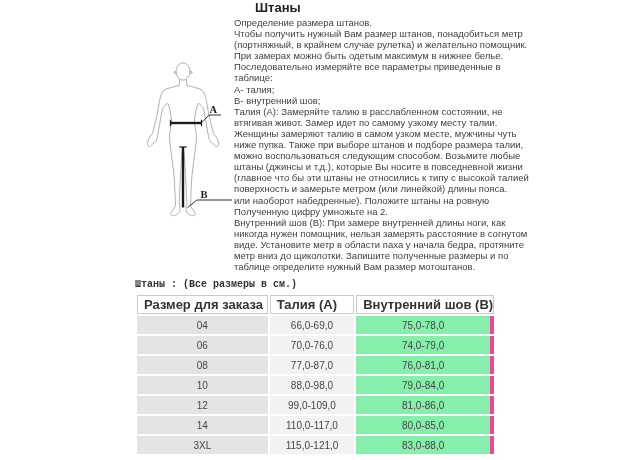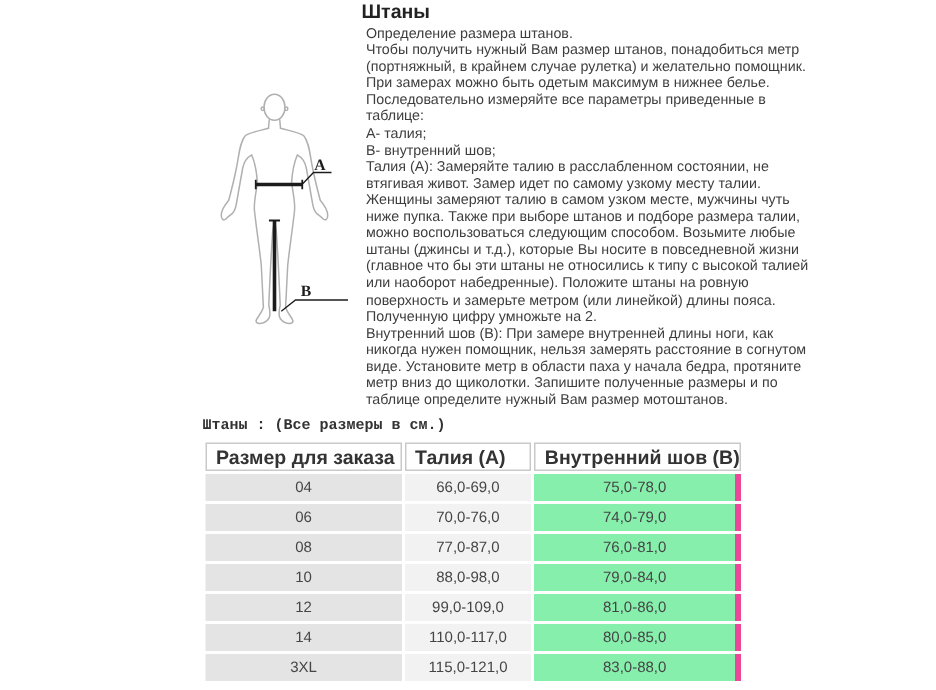--- a/index.html
+++ b/index.html
@@ -1,25 +1,25 @@
 <!DOCTYPE html>
 <html><head>
 <meta charset="utf-8">
 <style>
   html,body { margin:0; padding:0; background:#ffffff; }
   .page {
     position:relative; width:624px; height:460px; background:#ffffff;
     font-family:"Liberation Sans", sans-serif; overflow:hidden;
   }
   .doc-title {
-    position:absolute; left:241px; top:0px;
+    position:absolute; left:255px; top:0px;
     font-size:13px; font-weight:bold; color:#222222; white-space:nowrap;
   }
   .intro {
-    position:absolute; left:244px; top:17px; width:280px;
+    position:absolute; left:234px; top:17px; width:280px;
     font-size:9.5px; line-height:11.1px; color:#3e3e3e;
   }
   .intro .line { white-space:nowrap; height:11.1px; }
   .figure-wrap { position:absolute; left:128px; top:57px; width:116px; height:164px; }
   .figure-wrap svg { display:block; }
   .fig-label {
     font-family:"Liberation Serif", serif; font-weight:bold; font-style:normal;
     font-size:10.5px; fill:#1c1c1c;
   }
   .table-caption {
@@ -103,22 +103,22 @@
     <div class="line">таблице:</div>
     <div class="line">А- талия;</div>
     <div class="line">В- внутренний шов;</div>
     <div class="line">Талия (А): Замеряйте талию в расслабленном состоянии, не</div>
     <div class="line">втягивая живот. Замер идет по самому узкому месту талии.</div>
     <div class="line">Женщины замеряют талию в самом узком месте, мужчины чуть</div>
     <div class="line">ниже пупка. Также при выборе штанов и подборе размера талии,</div>
     <div class="line">можно воспользоваться следующим способом. Возьмите любые</div>
     <div class="line">штаны (джинсы и т.д.), которые Вы носите в повседневной жизни</div>
     <div class="line">(главное что бы эти штаны не относились к типу с высокой талией</div>
+    <div class="line">поверхность и замерьте метром (или линейкой) длины пояса.</div>
     <div class="line">или наоборот набедренные). Положите штаны на ровную</div>
-    <div class="line">поверхность и замерьте метром (или линейкой) длины пояса.</div>
     <div class="line">Полученную цифру умножьте на 2.</div>
     <div class="line">Внутренний шов (В): При замере внутренней длины ноги, как</div>
     <div class="line">никогда нужен помощник, нельзя замерять расстояние в согнутом</div>
     <div class="line">виде. Установите метр в области паха у начала бедра, протяните</div>
     <div class="line">метр вниз до щиколотки. Запишите полученные размеры и по</div>
     <div class="line">таблице определите нужный Вам размер мотоштанов.</div>
   </div>
 
   <div class="table-caption">Штаны : (Все размеры в см.)</div>
 

